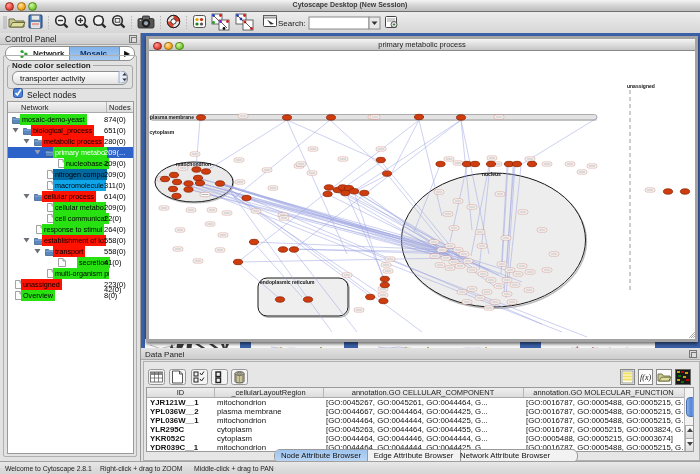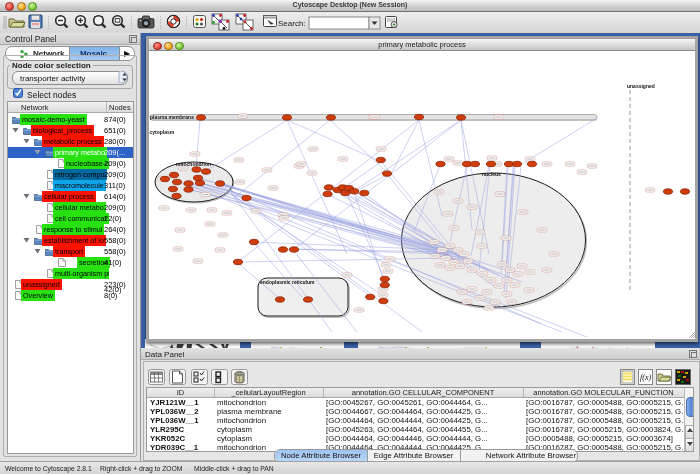--- a/index.html
+++ b/index.html
@@ -850,20 +850,20 @@
  <div class="abs" style="left:0;top:50px;width:9px;height:13px;background:linear-gradient(#fdfdfd,#d8d8d8);border:0.5px solid #aaa;"></div>
  <svg class="abs" style="left:1.5px;top:54px" width="6" height="5">
           <path d="M0 0 L3 4 L6 0 Z" fill="#444"></path>
         </svg>
 </div>
 </div>
 <div class="abs" style="left:133px;top:101px;width:302px;height:12px;background:#f2f2f2;border:1px solid #9a9a9a;border-radius:6px;overflow:hidden;">
  <div class="abs" style="left:0px;top:0;width:92px;height:12px;background:linear-gradient(#9ec4ef,#bcd7f4);border-right:1px solid #9a9a9a;"></div>
  <div class="abs" style="left:0px;top:0;width:92px;text-align:center;font-size:7.8px;line-height:12px;color:#111;">Node Attribute Browser</div>
  <div class="abs" style="left:92px;top:0;width:93px;text-align:center;font-size:7.8px;line-height:12px;color:#111;border-right:1px solid #9a9a9a;height:12px;">Edge Attribute Browser</div>
- <div class="abs" style="left:185px;top:0;width:116px;text-align:right;font-size:7.8px;line-height:12px;color:#111;">Network Attribute Browser</div>
+ <div class="abs" style="left:185px;top:0;width:116px;text-align:left;font-size:7.8px;line-height:12px;color:#111;">Network Attribute Browser</div>
 </div>
 </div>
 <div class="abs" style="left:0;top:461px;width:700px;height:13px;background:linear-gradient(#e8e8e8,#d2d2d2);border-top:1px solid #a0a0a0;">
  <div class="abs" style="left:5px;top:3px;font-size:6.8px;color:#222;">Welcome to Cytoscape 2.8.1</div>
  <div class="abs" style="left:100px;top:3px;font-size:6.8px;color:#222;">Right-click + drag to ZOOM</div>
  <div class="abs" style="left:194px;top:3px;font-size:6.8px;color:#222;">Middle-click + drag to PAN</div>
 </div>
 
 </body></html>

